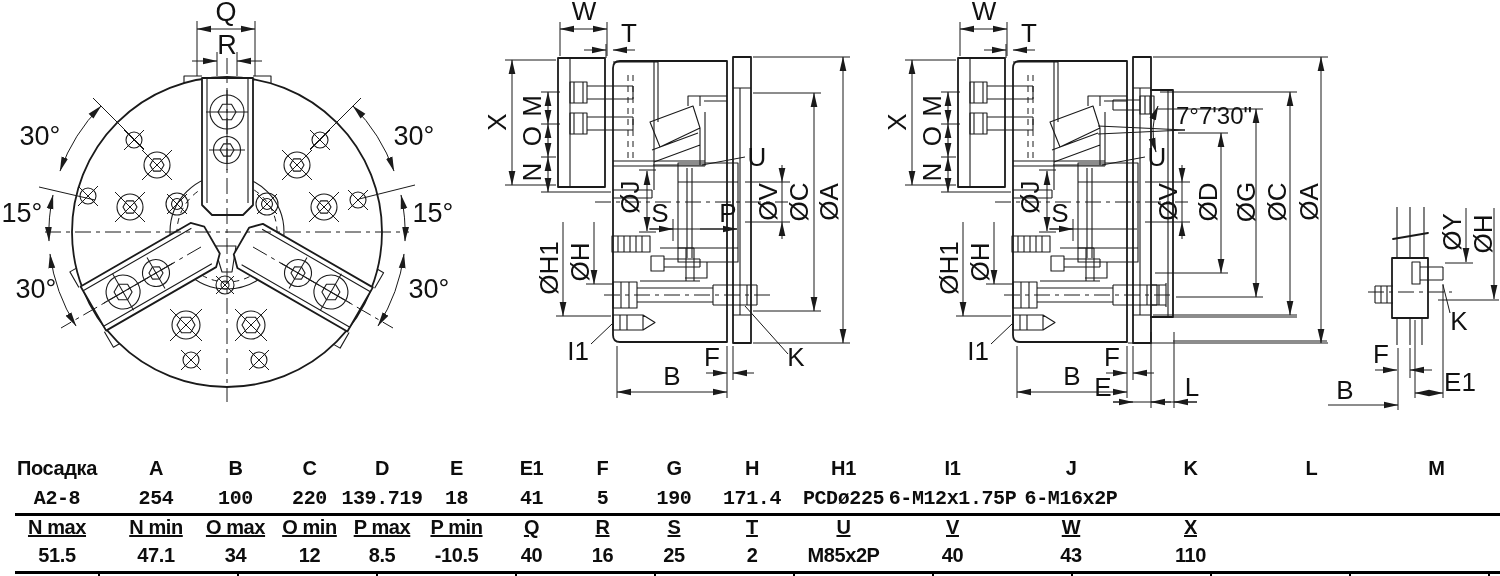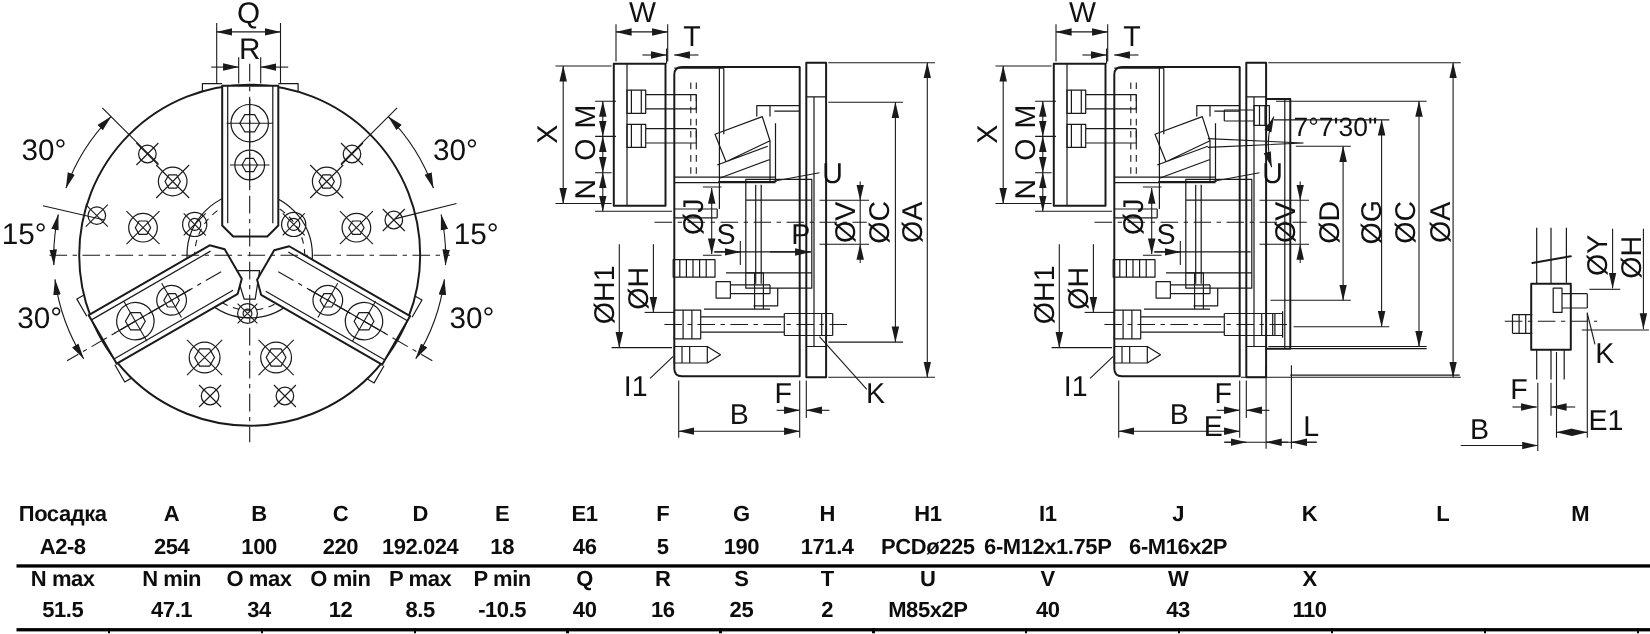--- a/index.html
+++ b/index.html
@@ -13,21 +13,21 @@
   .cl{fill:none;stroke:#1a1a1a;stroke-width:1;stroke-dasharray:16 5 4 5;}
   .hid{fill:none;stroke:#1a1a1a;stroke-width:1;stroke-dasharray:6 5;}
   .lb{font-size:26px;}
   .lbf{font-size:27px;}
   .lbt{font-size:24px;}
   
   #dimtable{position:absolute;left:0;top:452px;width:1313px;color:#0d0d0d;}
   .trow{display:grid;grid-template-columns:114px 84px 75px 73px 72px 77px 73px 69px 74px 82px 101px 117px 120px 119px 123px 127px;}
   .trow .tcell{display:flex;align-items:center;justify-content:center;white-space:nowrap;
       font-weight:700;font-size:20px;letter-spacing:-0.4px;}
-  .r0{height:32px;} .r1{height:29px;} .r2{height:29px;} .r3{height:26px;text-align:center;}
+  .r0{height:32px;} .r1{height:29px;font-family:Liberation Mono, monospace;} .r2{height:29px;text-decoration:underline;} .r3{height:26px;text-align:center;}
   .hrule{position:absolute;left:15px;width:1485px;height:3px;background:#000;}
   #rule1{top:513px;} #rule2{top:571px;}
   #ticks{position:absolute;left:98px;top:571px;width:1395px;height:6px;
       background:repeating-linear-gradient(90deg,#000 0 2px,transparent 2px 139px);}
 </style>
 </head>
 <body>
 
 <div id="stage">
 
@@ -326,23 +326,23 @@
         <span class="tcell">J</span>
         <span class="tcell">K</span>
         <span class="tcell">L</span>
         <span class="tcell">M</span>
       </div>
       <div class="trow r1">
         <span class="tcell">A2-8</span>
         <span class="tcell">254</span>
         <span class="tcell">100</span>
         <span class="tcell">220</span>
-        <span class="tcell">192.024</span>
+        <span class="tcell">139.719</span>
         <span class="tcell">18</span>
-        <span class="tcell">46</span>
+        <span class="tcell">41</span>
         <span class="tcell">5</span>
         <span class="tcell">190</span>
         <span class="tcell">171.4</span>
         <span class="tcell">PCDø225</span>
         <span class="tcell">6-M12x1.75P</span>
         <span class="tcell">6-M16x2P</span>
       </div>
       <div class="trow r2">
         <span class="tcell">N max</span>
         <span class="tcell">N min</span>

